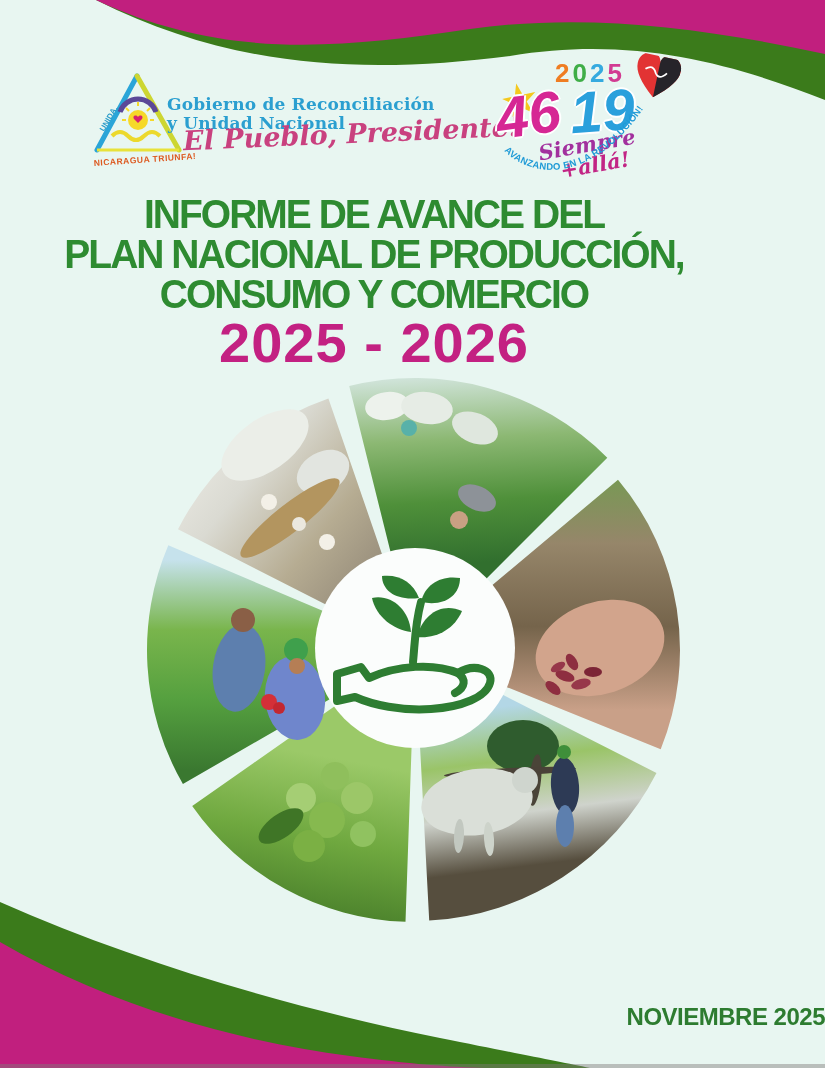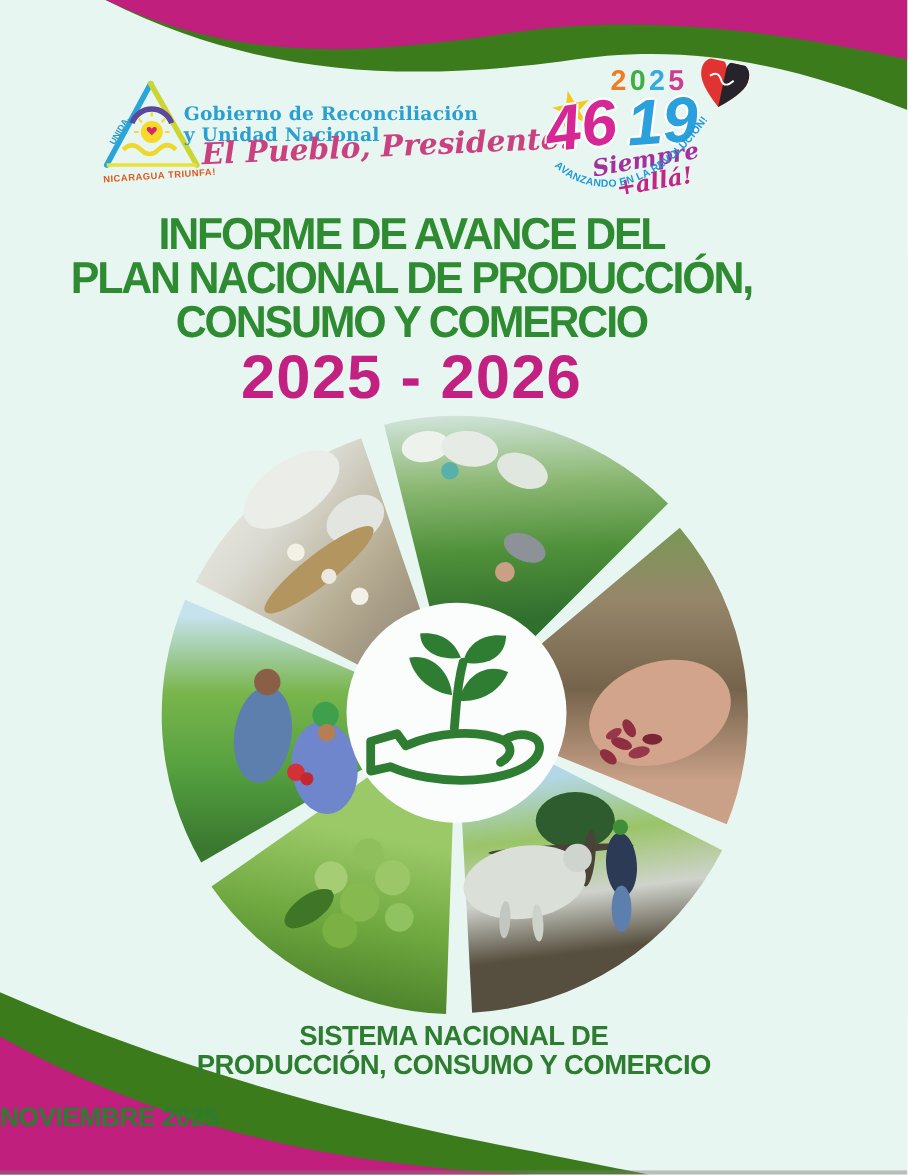--- a/index.html
+++ b/index.html
@@ -39,21 +39,21 @@
   .title{left:0;top:194px;width:748px;text-align:center;z-index:2;}
   .title .t-line{font-size:39px;font-weight:bold;letter-spacing:-2px;line-height:40px;color:#2e8b31;transform:scaleY(1.04);}
   .title .t-years{margin-top:6px;font-size:56px;font-weight:bold;letter-spacing:1px;line-height:46px;color:#c32182;}
 
   
   .collage{left:133px;top:368px;width:564px;height:564px;z-index:1;}
 
   
   .footer{left:0;top:929px;width:825px;text-align:center;z-index:2;}
   .footer .f-line{font-size:25px;font-weight:bold;letter-spacing:-.5px;line-height:26px;color:#2d7c30;}
-  .date{left:0;top:1003px;width:825px;text-align:left;z-index:2;
+  .date{left:0;top:1003px;width:825px;text-align:right;z-index:2;
         font-size:24px;font-weight:bold;letter-spacing:-.5px;color:#2d7c30;}
 </style>
 </head>
 <body>
 
 <div class="page">
 
   <svg class="abs top-wave" viewBox="0 0 825 115" aria-hidden="true">
     <path fill="#3b7b1b" d="M96,0 C235,70 368,74 510,56 C630,36 728,62 825,100 L825,0 Z"></path>
     <path fill="#c11f7e" d="M96,0 C220,58 330,50 470,29 C585,13 700,27 825,54 L825,0 Z"></path>
@@ -228,24 +228,20 @@
       </g>
       <g fill="#2e7d32">
         <path d="M6,-50 C10,-68 26,-77 45,-74 C45,-57 30,-45 6,-50 Z"></path>
         <path d="M4,-54 C-2,-70 -16,-78 -33,-76 C-33,-61 -18,-51 4,-54 Z"></path>
         <path d="M-4,-20 C-21,-22 -39,-35 -43,-54 C-24,-58 -6,-43 -4,-20 Z"></path>
         <path d="M2,-15 C20,-13 39,-22 47,-41 C28,-50 8,-39 2,-15 Z"></path>
       </g>
     </g>
   </svg>
 
-  <div class="abs footer">
-    <div class="f-line">SISTEMA NACIONAL DE</div>
-    <div class="f-line">PRODUCCIÓN, CONSUMO Y COMERCIO</div>
-  </div>
   <div class="abs date">NOVIEMBRE 2025</div>
 
   <svg class="abs bottom-wave" viewBox="0 0 825 190" aria-hidden="true">
     <path fill="#3b7b1b" d="M0,24 C140,86 300,132 440,160 C520,176 560,184 590,190 L0,190 Z"></path>
     <path fill="#c11f7e" d="M0,64 C110,128 240,164 350,178 C410,186 450,189 485,190 L0,190 Z"></path>
   </svg>
 
   <div class="abs bottom-edge"></div>
 </div>
 

